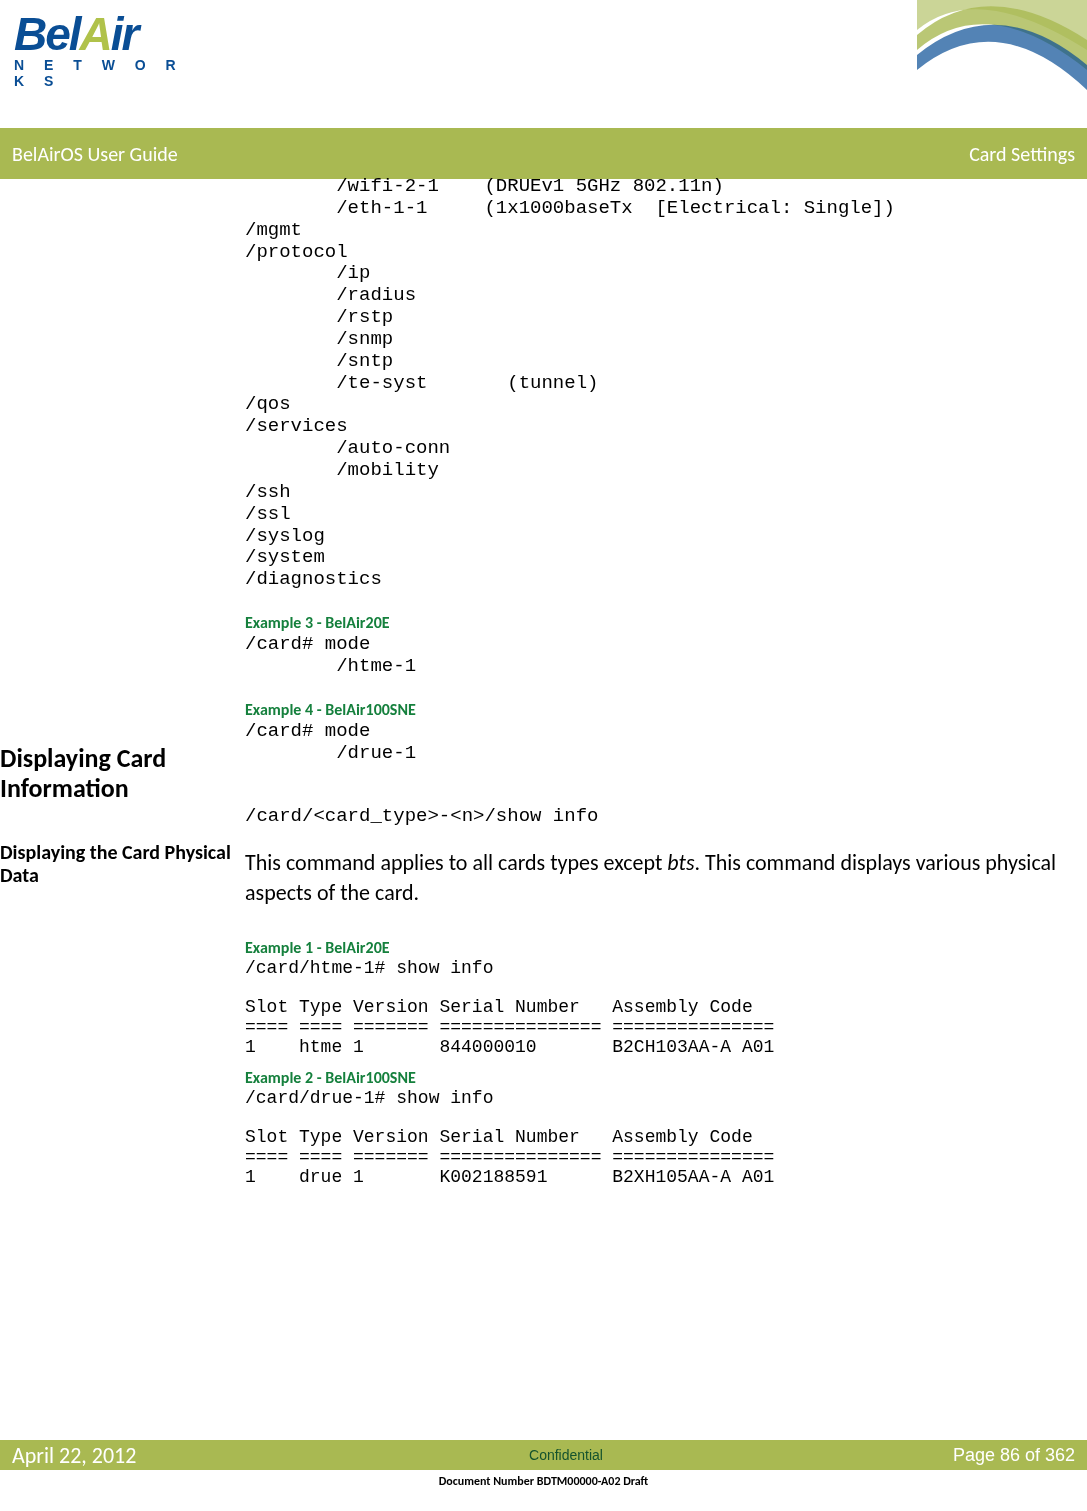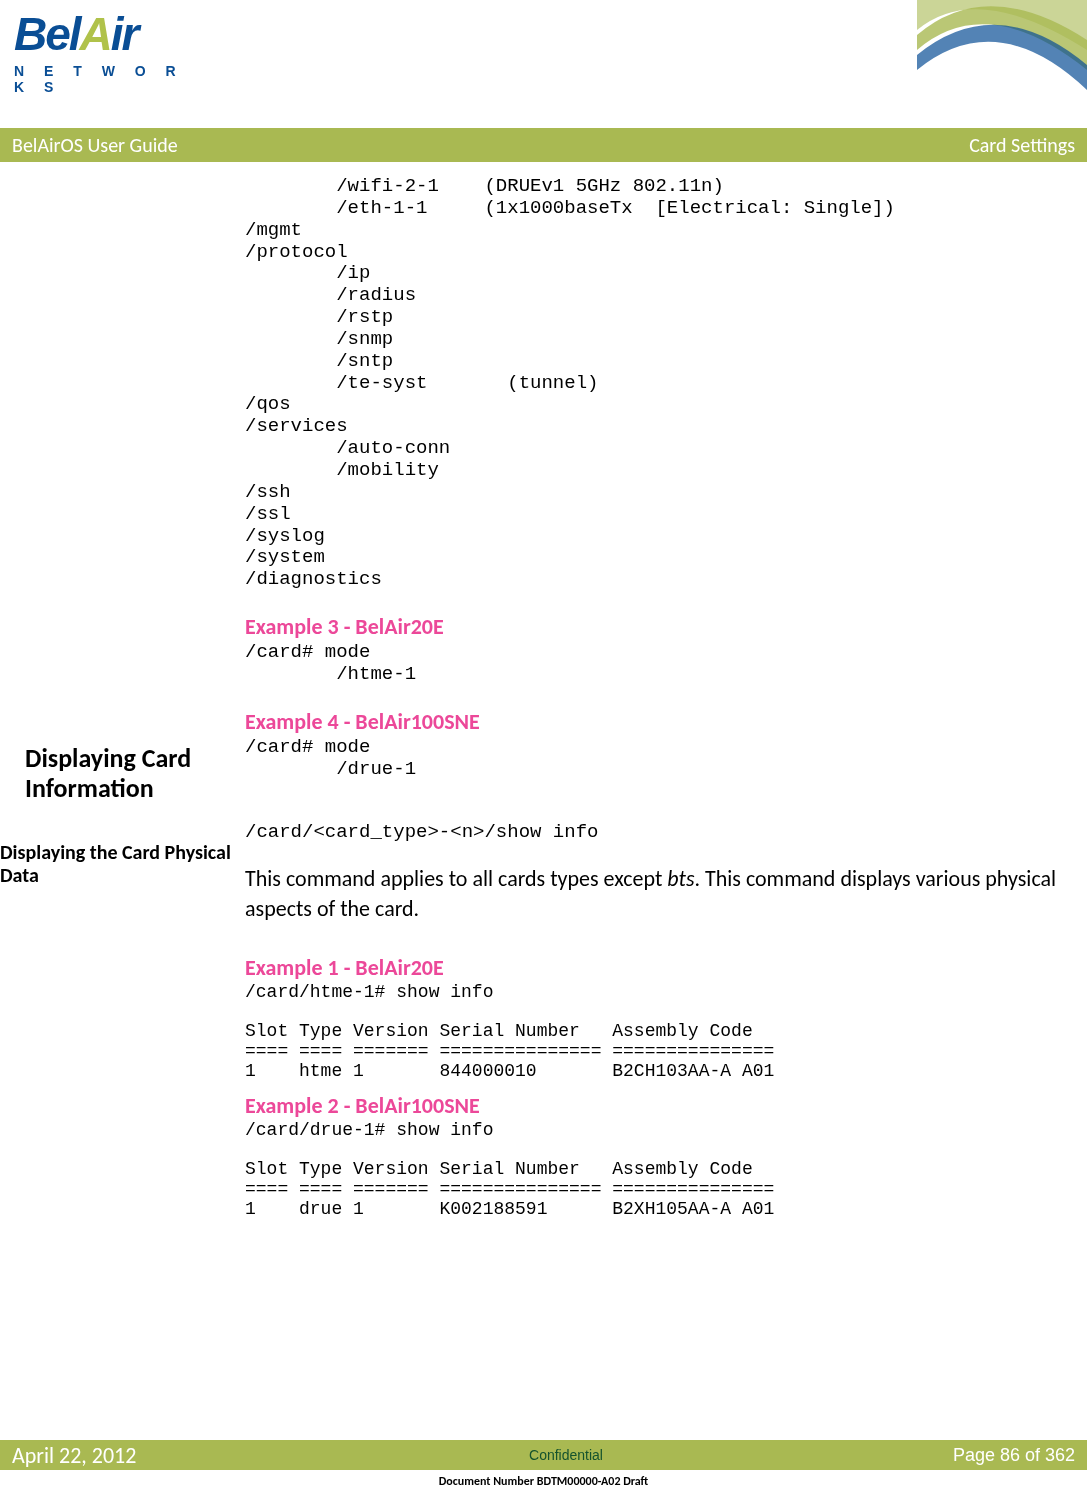--- a/index.html
+++ b/index.html
@@ -25,35 +25,35 @@
       color: #0a4e95;
       letter-spacing: -2px;
       line-height: 0.9;
     }
     .logo-belair .a-letter { color: #b0c24a; }
     .logo-networks {
       font-size: 14px;
       letter-spacing: 8px;
       color: #0a4e95;
       font-weight: bold;
-      margin-top: 8px;
+      margin-top: 2px;
     }
     .swoosh {
       position: absolute;
       top: 0;
       right: 0;
       width: 170px;
       height: 126px;
     }
     .header-bar {
       position: absolute;
       top: 128px;
       left: 0;
       width: 1087px;
-      height: 34px;
+      height: 51px;
       background: #a9b952;
       color: #ffffff;
       display: flex;
       justify-content: space-between;
       align-items: center;
       padding: 0 12px;
       font-size: 20px;
       font-family: 'Gill Sans', 'Gill Sans MT', Calibri, sans-serif;
     }
     .content {
@@ -79,23 +79,23 @@
       line-height: 1.15;
       white-space: pre;
     }
     .mono-small {
       font-family: 'Courier New', Courier, monospace;
       font-size: 18px;
       line-height: 1.1;
       white-space: pre;
     }
     .example-head {
-      color: #ec4899;
-      font-family: 'Gill Sans', 'Gill Sans MT', Calibri, sans-serif;
-      font-size: 22px;
+      color: #15803d;
+      font-family: 'Gill Sans', 'Gill Sans MT', Calibri, sans-serif;
+      font-size: 16px;
       font-weight: bold;
       margin-top: 22px;
       margin-bottom: 2px;
     }
     .section-head {
       font-family: 'Gill Sans', 'Gill Sans MT', Calibri, sans-serif;
       font-size: 26px;
       font-weight: bold;
       color: #000000;
       line-height: 1.15;
@@ -106,21 +106,21 @@
       font-weight: bold;
       color: #000000;
       line-height: 1.15;
     }
     .body-text {
       font-family: 'Gill Sans', 'Gill Sans MT', Calibri, sans-serif;
       font-size: 22px;
       line-height: 1.35;
       margin-top: 20px;
     }
-    .section1-left { top: 568px; margin-left: 25px; }
+    .section1-left { top: 568px; }
     .section2-left { top: 665px; }
     .footer-bar {
       position: absolute;
       top: 1440px;
       width: 1087px;
       height: 30px;
       display: flex;
     }
     .footer-left {
       width: 245px;

